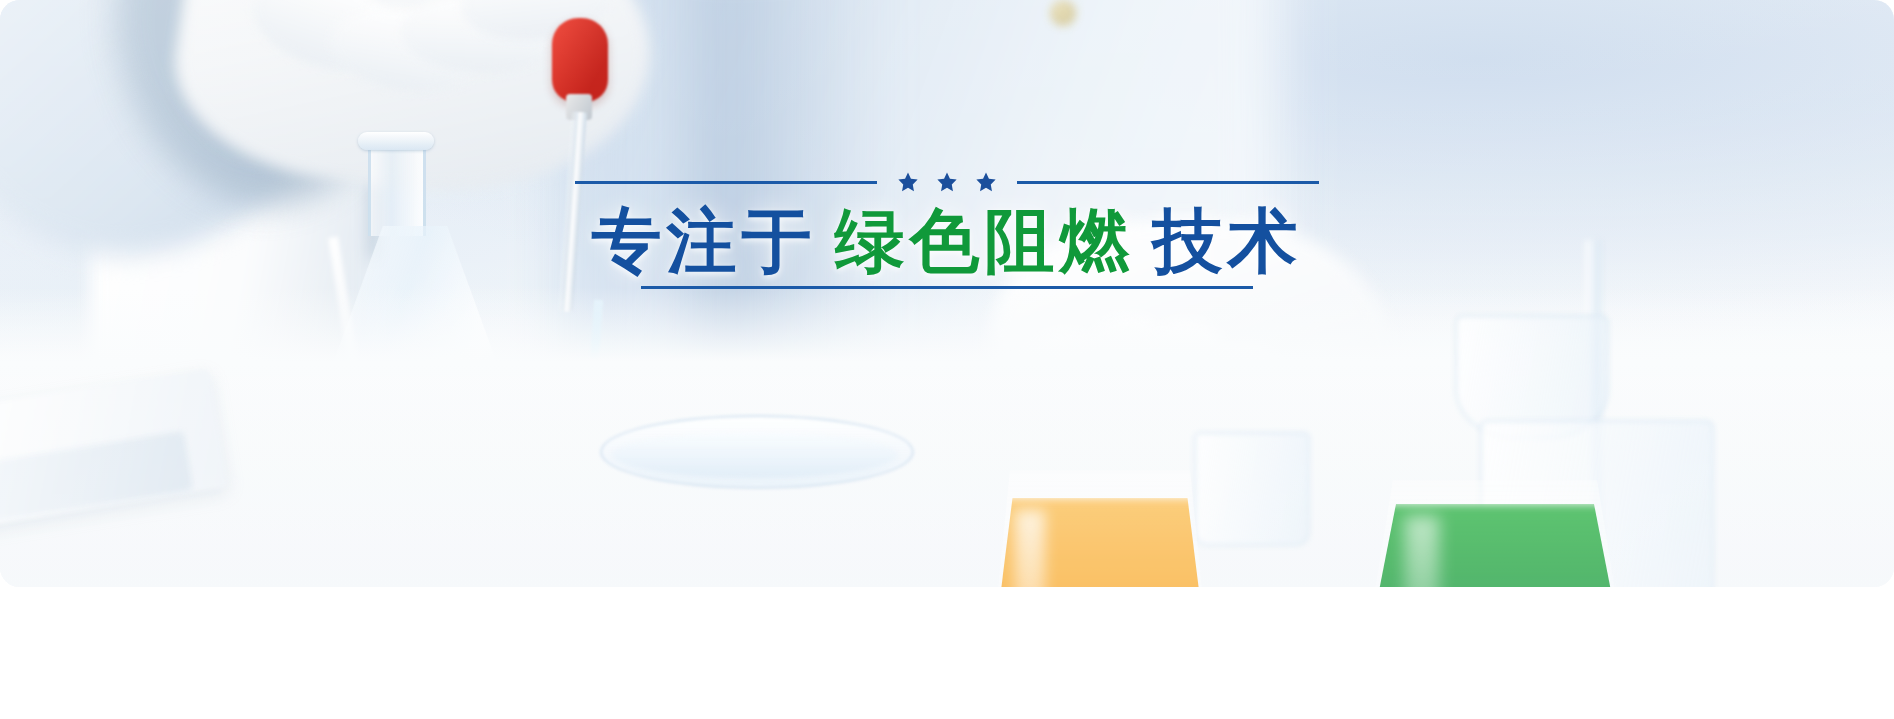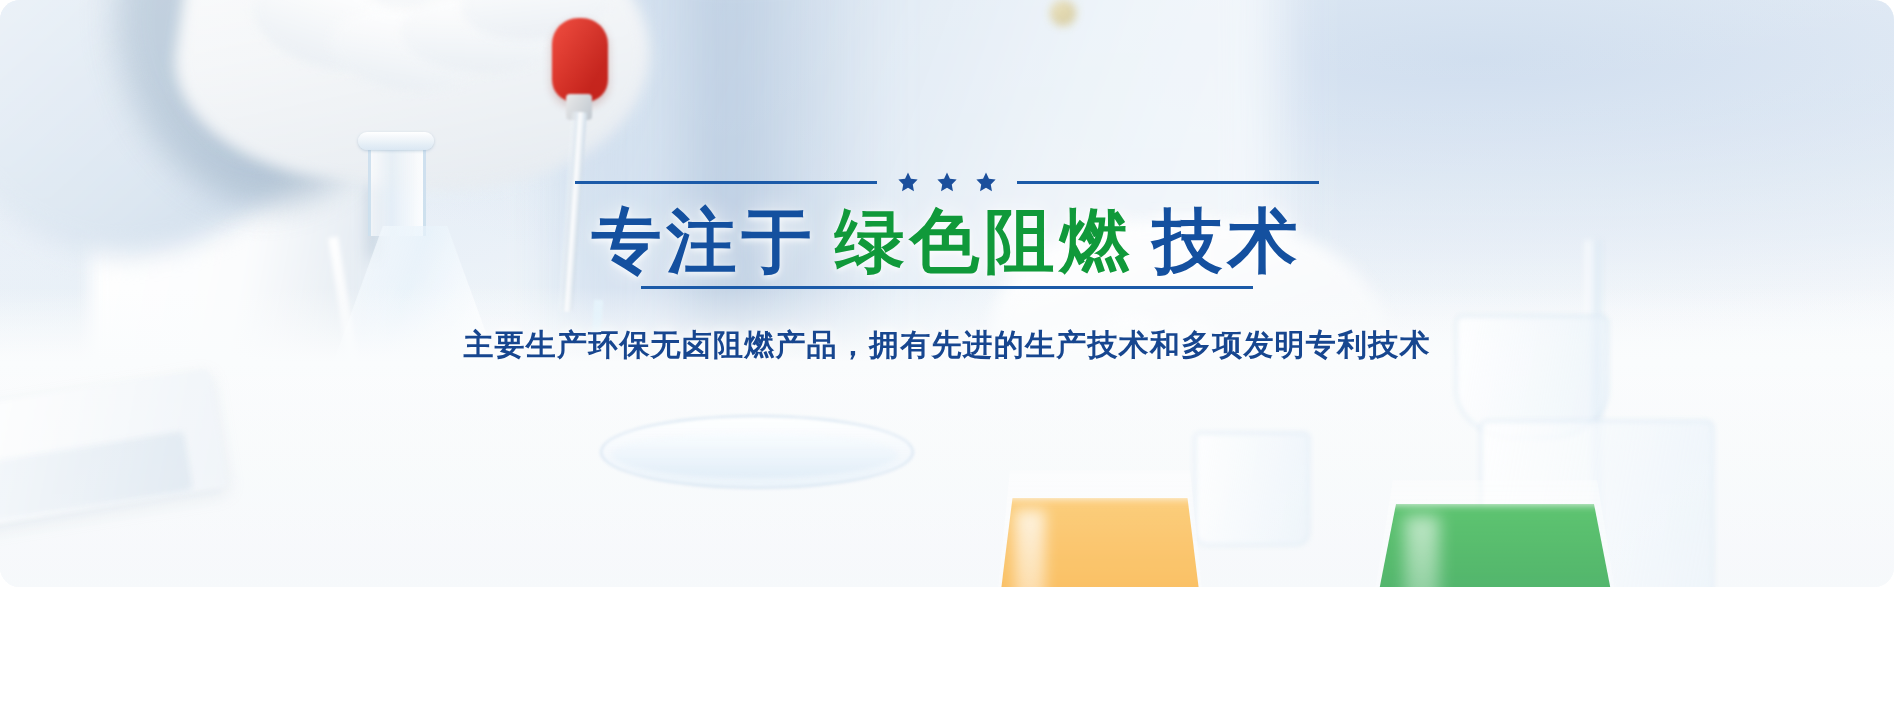--- a/index.html
+++ b/index.html
@@ -413,16 +413,15 @@
       <span class="rule right"></span>
     </div>
 
     <div class="headline">
       <span class="blue">专注于</span><span class="sp"></span><span class="green">绿色阻燃</span><span class="sp"></span><span class="blue">技术</span>
     </div>
 
     <div class="underline"></div>
 
 
-    <div class="tagline">主要生产环保无卤阻燃产品，拥有先进的生产技术和多项发明专利技术</div>
 
   </div>
 </div>
 
 </body></html>

